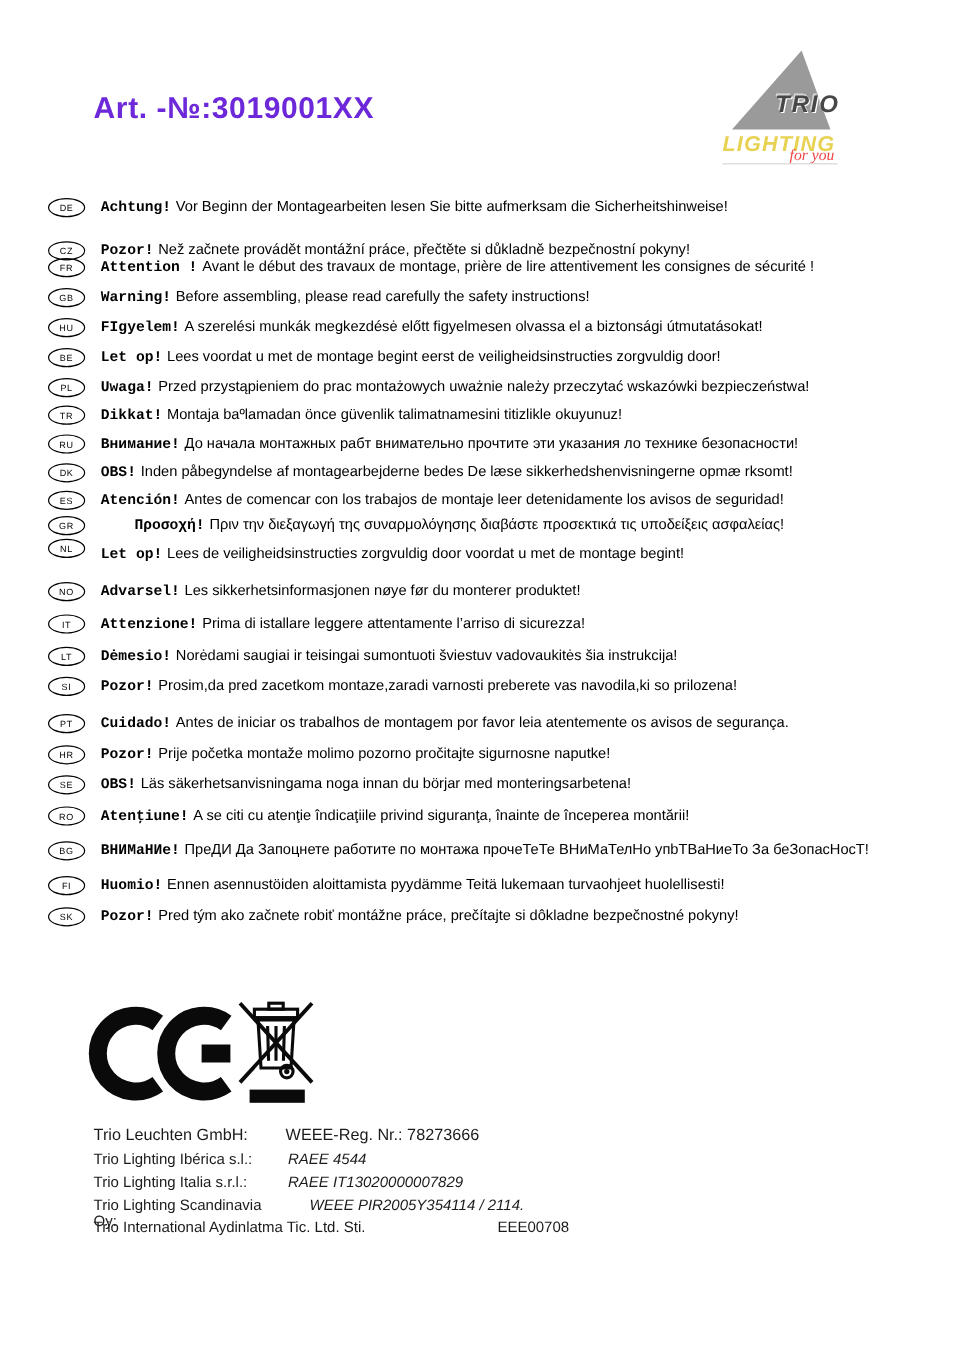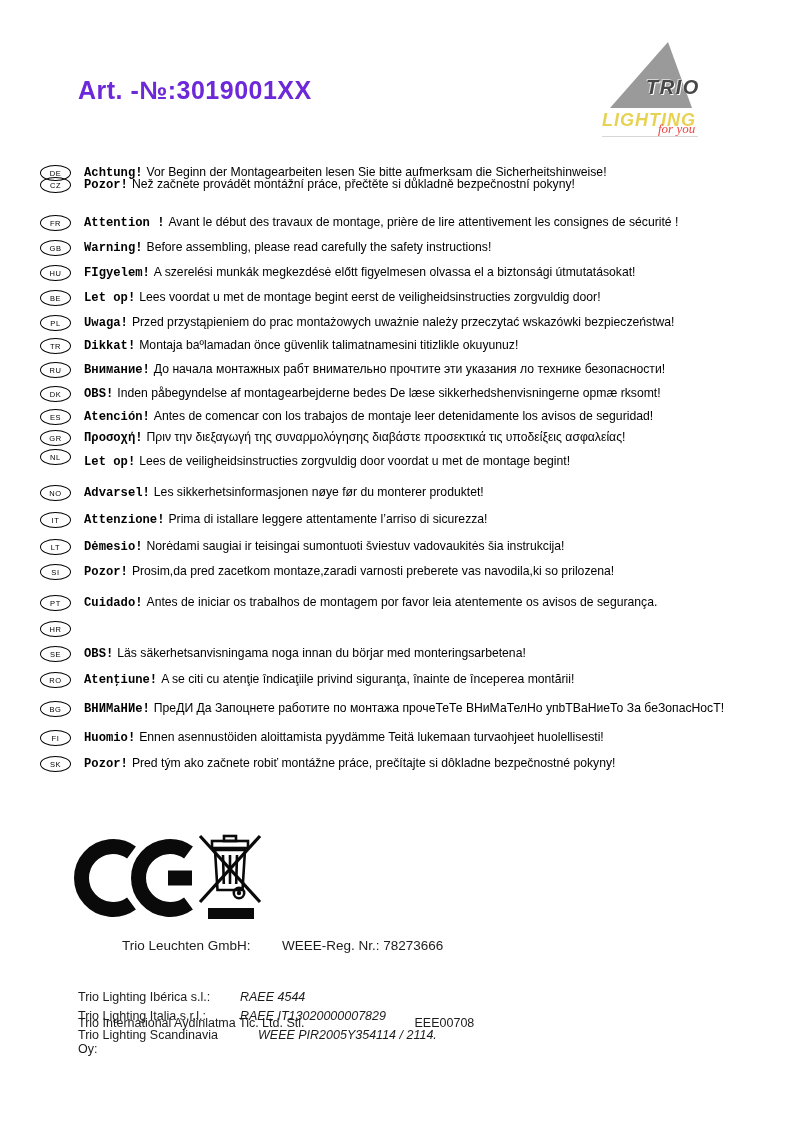--- a/index.html
+++ b/index.html
@@ -44,22 +44,22 @@
   
   .marks{position:absolute;left:72px;top:828px;width:200px;height:96px;}
   .ce-mark{position:absolute;left:0;top:8px;}
   .weee-mark{position:absolute;left:126px;top:0;}
   
   .company{position:absolute;left:78px;top:938px;width:480px;
     font-size:12.5px;color:#1b1b1b;}
   .company-row{display:flex;align-items:baseline;height:19px;}
   .company-row .c-label{flex:0 0 162px;}
   .company-row.first{font-size:13.5px;height:21px;}
-  .company-row.first .c-label{flex-basis:160px;margin-left:44px;}
-  .company-row .c-value.ital{font-style:italic;margin-top:31px;}
+  .company-row.first .c-label{flex-basis:160px;}
+  .company-row .c-value.ital{font-style:italic;}
   .company-row.r2 .c-value{margin-left:15px;}
   .company-row.r5 .c-value{margin-left:18px;}
   .company-row.last .c-label{flex-basis:auto;}
   .company-row.last .c-value{margin-left:110px;}
 </style>
 </head>
 <body>
 
 <div class="page">
 
@@ -75,21 +75,21 @@
     <div class="logo-underline"></div>
   </div>
 
   <div class="warnings">
       <div class="warning-row" style="top: 164px;">
       <span class="badge">DE</span>
       <span class="warning-textline">
         <b class="warning-lead">Achtung!</b><span class="warning-rest">Vor Beginn der Montagearbeiten lesen Sie bitte aufmerksam die Sicherheitshinweise!</span>
       </span>
     </div>
-      <div class="warning-row" style="top: 176px;">
+      <div class="warning-row" style="top: 200px;">
       <span class="badge">CZ</span>
       <span class="warning-textline">
         <b class="warning-lead">Pozor!</b><span class="warning-rest">Než začnete provádět montážní práce, přečtěte si důkladně bezpečnostní pokyny!</span>
       </span>
     </div>
       <div class="warning-row" style="top: 214px;">
       <span class="badge">FR</span>
       <span class="warning-textline">
         <b class="warning-lead">Attention !</b><span class="warning-rest">Avant le début des travaux de montage, prière de lire attentivement les consignes de sécurité !</span>
       </span>
@@ -135,21 +135,21 @@
       <span class="warning-textline">
         <b class="warning-lead">OBS!</b><span class="warning-rest">Inden påbegyndelse af montagearbejderne bedes De læse sikkerhedshenvisningerne opmæ rksomt!</span>
       </span>
     </div>
       <div class="warning-row" style="top: 408px;">
       <span class="badge">ES</span>
       <span class="warning-textline">
         <b class="warning-lead">Atención!</b><span class="warning-rest">Antes de comencar con los trabajos de montaje leer detenidamente los avisos de seguridad!</span>
       </span>
     </div>
-      <div class="warning-row" style="top: 429px;">
+      <div class="warning-row" style="top: 429px; gap: 28px;">
       <span class="badge">GR</span>
       <span class="warning-textline">
         <b class="warning-lead">Προσοχή!</b><span class="warning-rest">Πριν την διεξαγωγή της συναρμολόγησης διαβάστε προσεκτικά τις υποδείξεις ασφαλείας!</span>
       </span>
     </div>
       <div class="warning-row badge-raised" style="top: 453px;">
       <span class="badge">NL</span>
       <span class="warning-textline">
         <b class="warning-lead">Let op!</b><span class="warning-rest">Lees de veiligheidsinstructies zorgvuldig door voordat u met de montage begint!</span>
       </span>
@@ -179,20 +179,23 @@
       </span>
     </div>
       <div class="warning-row" style="top: 594px;">
       <span class="badge">PT</span>
       <span class="warning-textline">
         <b class="warning-lead">Cuidado!</b><span class="warning-rest">Antes de iniciar os trabalhos de montagem por favor leia atentemente os avisos de segurança.</span>
       </span>
     </div>
       <div class="warning-row" style="top: 620px;">
       <span class="badge">HR</span>
+      <span class="warning-textline">
+        <b class="warning-lead">Pozor!</b><span class="warning-rest">Prije početka montaže molimo pozorno pročitajte sigurnosne naputke!</span>
+      </span>
     </div>
       <div class="warning-row" style="top: 645px;">
       <span class="badge">SE</span>
       <span class="warning-textline">
         <b class="warning-lead">OBS!</b><span class="warning-rest">Läs säkerhetsanvisningama noga innan du börjar med monteringsarbetena!</span>
       </span>
     </div>
       <div class="warning-row" style="top: 671px;">
       <span class="badge">RO</span>
       <span class="warning-textline">

